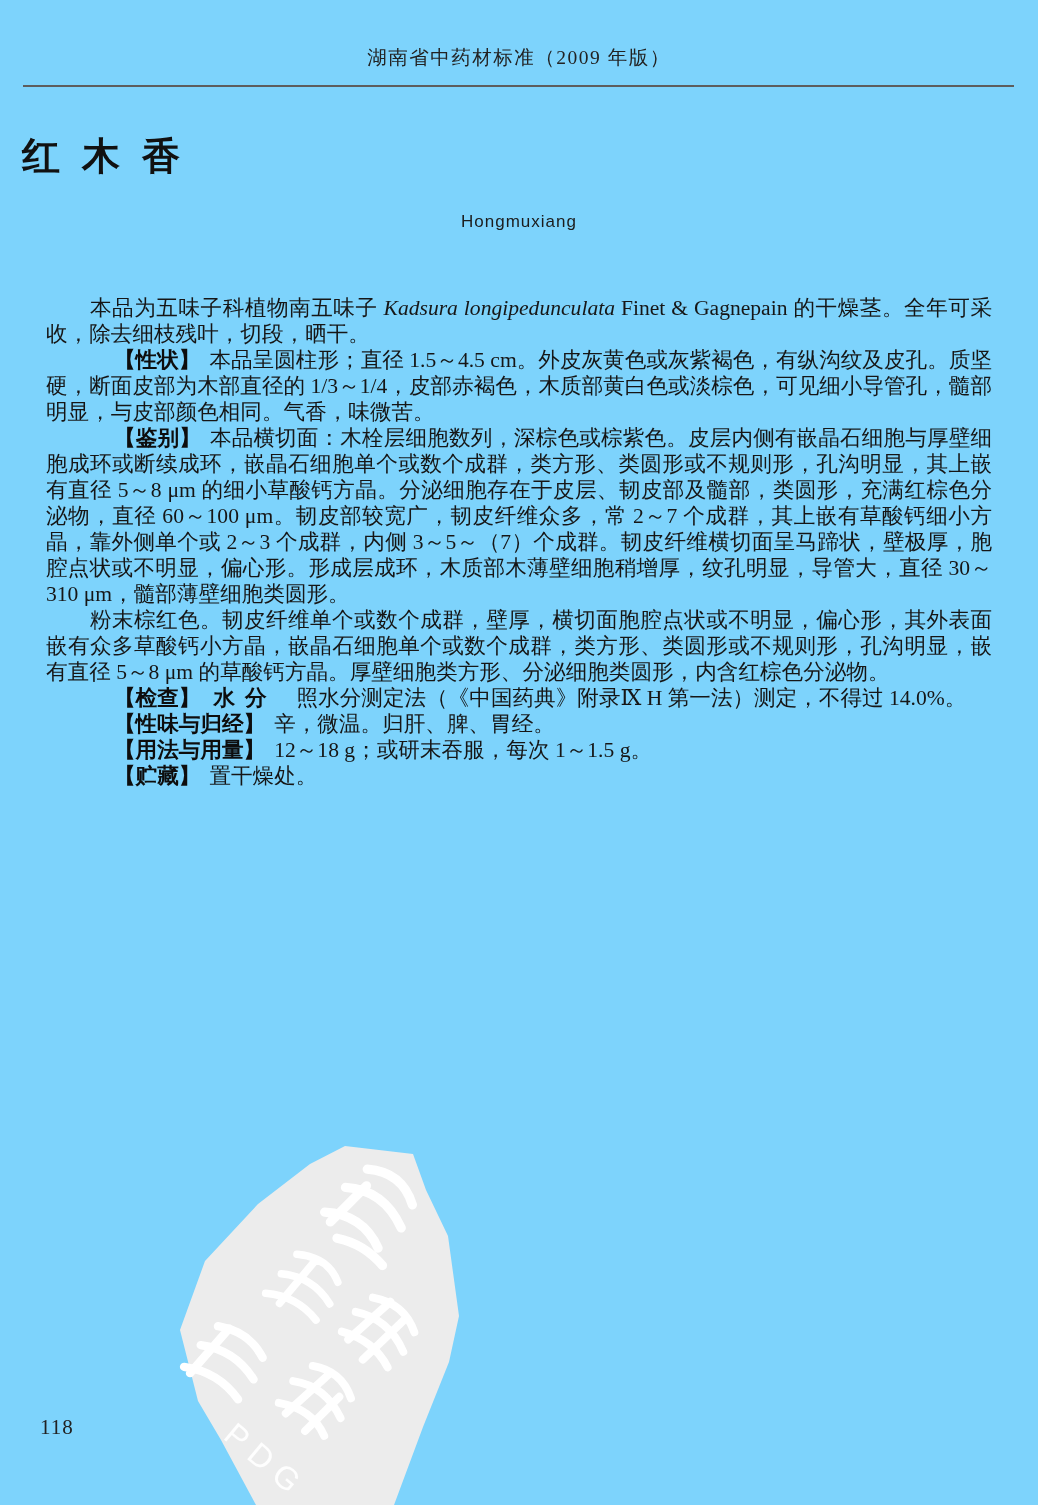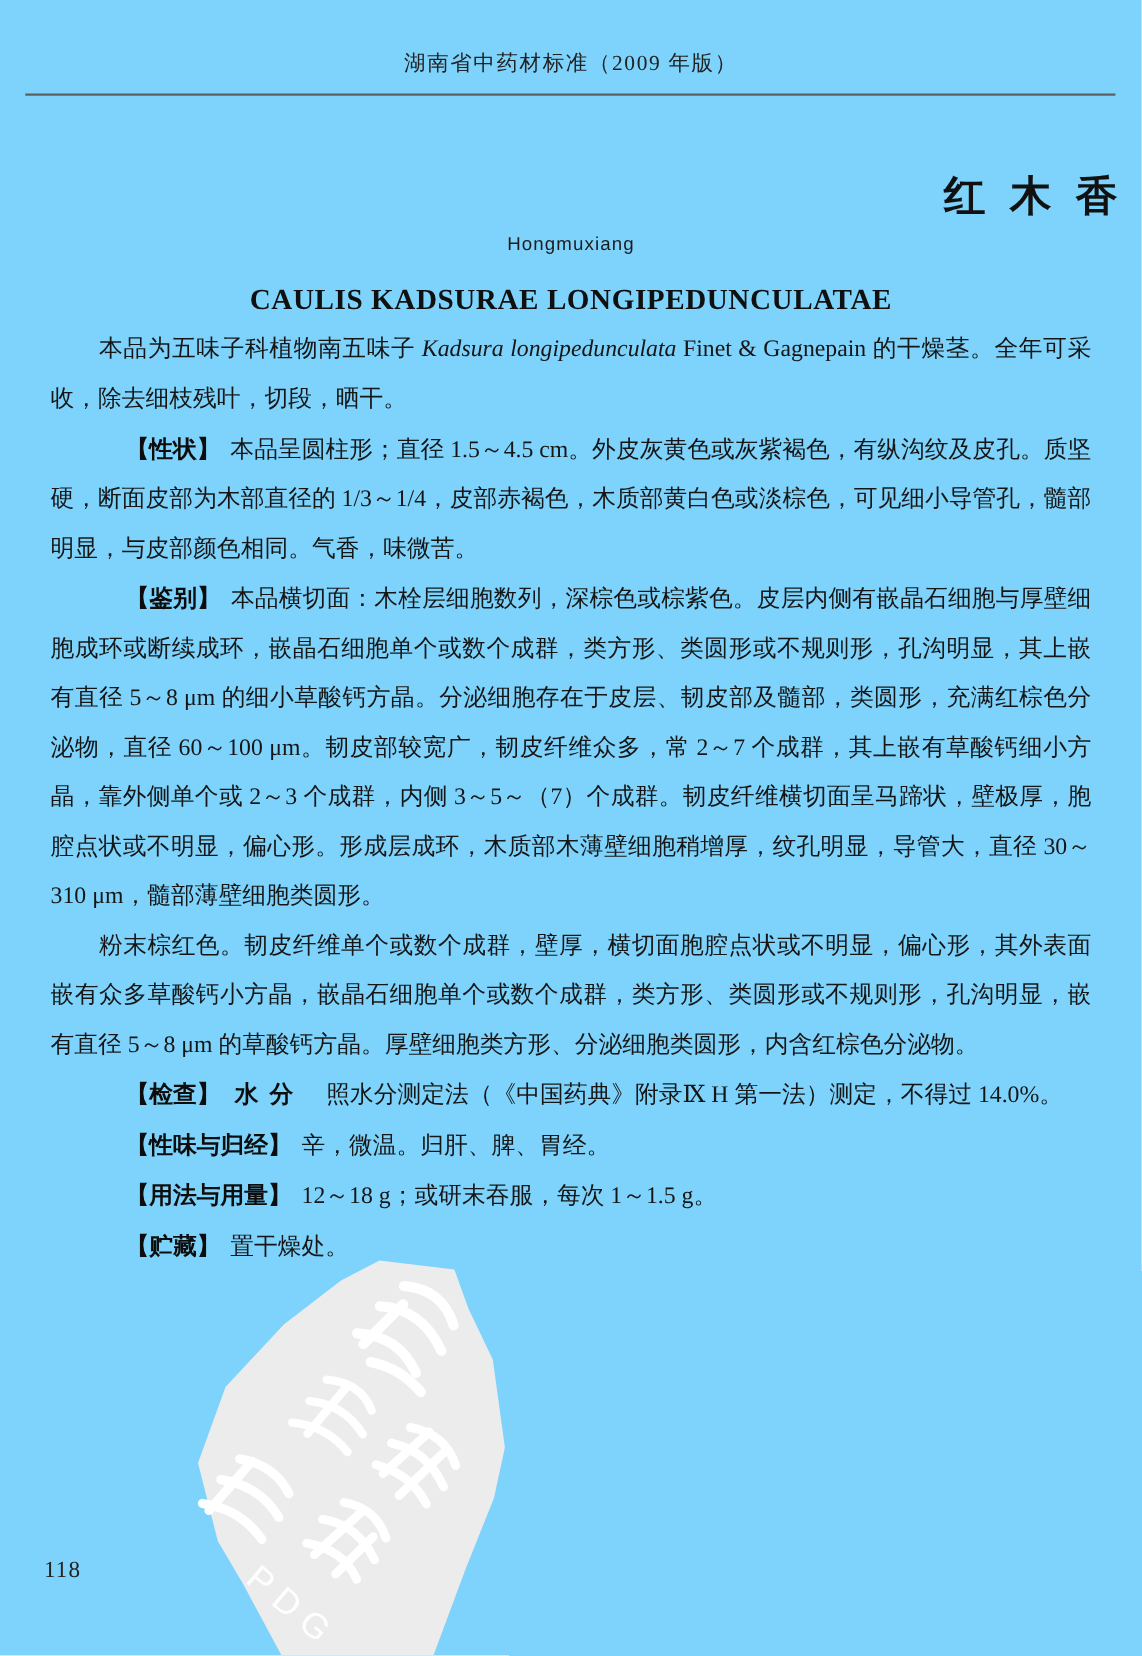--- a/index.html
+++ b/index.html
@@ -17,41 +17,41 @@
     text-align:center;
     font-size:19.5px;letter-spacing:1.5px;color:#222;
   }
   .header-rule{
     position:absolute;top:85px;left:23px;width:991px;height:0;
     border-top:2px solid #5d5d5d;
   }
   
   .title-cn{
     position:absolute;top:131px;left:0;width:100%;
-    text-align:right;
+    text-align:left;
     font-family:"Liberation Sans","DejaVu Sans",sans-serif;
     font-weight:700;font-size:38px;color:#111;
-    letter-spacing:22px;text-indent:22px;margin-top:22px;
+    letter-spacing:22px;text-indent:22px;
   }
   .title-pinyin{
     position:absolute;top:212px;left:0;width:100%;
     text-align:center;
     font-family:"Liberation Sans","DejaVu Sans",sans-serif;
     font-size:17px;color:#1c1c1c;letter-spacing:1px;
   }
   .title-latin{
     position:absolute;top:257px;left:0;width:100%;
     text-align:center;
     font-family:"Liberation Serif","DejaVu Serif",serif;
     font-weight:700;font-size:26.5px;color:#101010;letter-spacing:0.5px;
   }
   
   .content{
     position:absolute;top:295px;left:46px;width:946px;
-    font-size:21.6px;line-height:45px;
+    font-size:21.6px;line-height:26px;
     z-index:2;
   }
   .content p{
     margin:0;
     text-align:justify;
     text-justify:inter-ideograph;
   }
   .indent{text-indent:44px;}
   .sec-label{
     font-family:"Liberation Sans","DejaVu Sans",sans-serif;
@@ -81,21 +81,20 @@
 </head>
 <body>
 
 <div class="page">
 
   <div class="running-header">湖南省中药材标准（2009 年版）</div>
   <div class="header-rule"></div>
 
   <div class="title-cn">红木香</div>
   <div class="title-pinyin">Hongmuxiang</div>
-  <div class="title-latin">CAULIS KADSURAE LONGIPEDUNCULATAE</div>
 
   <div class="content">
 
     <p class="indent"><span>本品为五味子科植物南五味子 </span><span class="latin-italic">Kadsura longipedunculata</span><span> Finet &amp; Gagnepain 的干燥茎。全年可采收，除去细枝残叶，切段，晒干。</span></p>
 
     <p class="indent"><span class="sec-label">【性状】</span><span>本品呈圆柱形；直径 1.5～4.5 cm。外皮灰黄色或灰紫褐色，有纵沟纹及皮孔。质坚硬，断面皮部为木部直径的 1/3～1/4，皮部赤褐色，木质部黄白色或淡棕色，可见细小导管孔，髓部明显，与皮部颜色相同。气香，味微苦。</span></p>
 
     <p class="indent"><span class="sec-label">【鉴别】</span><span>本品横切面：木栓层细胞数列，深棕色或棕紫色。皮层内侧有嵌晶石细胞与厚壁细胞成环或断续成环，嵌晶石细胞单个或数个成群，类方形、类圆形或不规则形，孔沟明显，其上嵌有直径 5～8 μm 的细小草酸钙方晶。分泌细胞存在于皮层、韧皮部及髓部，类圆形，充满红棕色分泌物，直径 60～100 μm。韧皮部较宽广，韧皮纤维众多，常 2～7 个成群，其上嵌有草酸钙细小方晶，靠外侧单个或 2～3 个成群，内侧 3～5～（7）个成群。韧皮纤维横切面呈马蹄状，壁极厚，胞腔点状或不明显，偏心形。形成层成环，木质部木薄壁细胞稍增厚，纹孔明显，导管大，直径 30～310 μm，髓部薄壁细胞类圆形。</span></p>
 
     <p class="indent"><span>粉末棕红色。韧皮纤维单个或数个成群，壁厚，横切面胞腔点状或不明显，偏心形，其外表面嵌有众多草酸钙小方晶，嵌晶石细胞单个或数个成群，类方形、类圆形或不规则形，孔沟明显，嵌有直径 5～8 μm 的草酸钙方晶。厚壁细胞类方形、分泌细胞类圆形，内含红棕色分泌物。</span></p>

